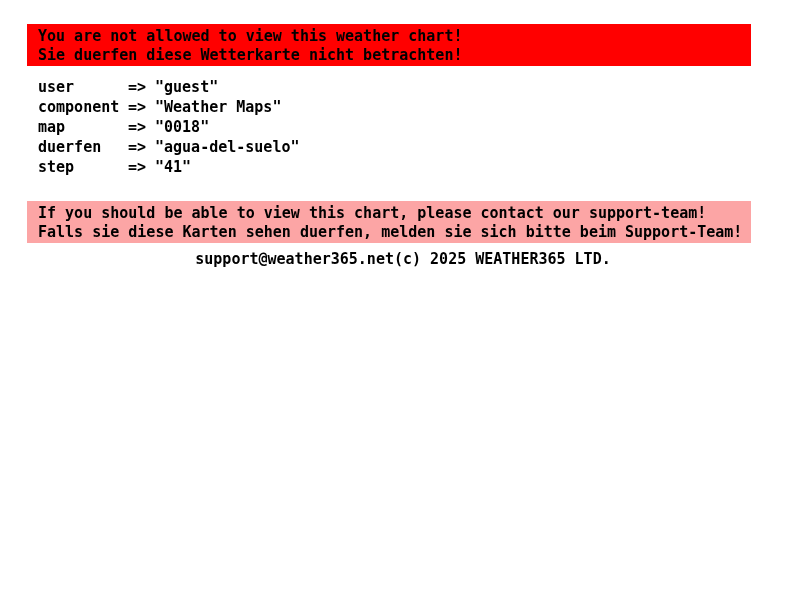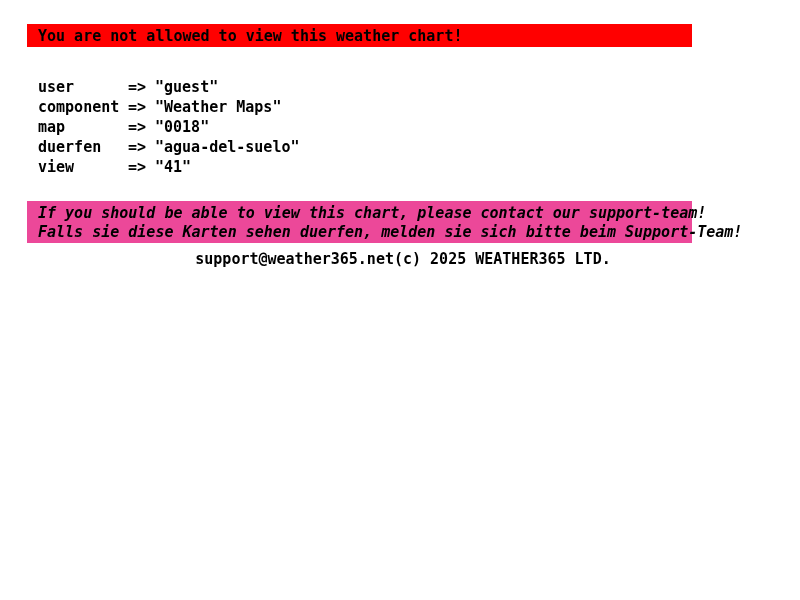--- a/index.html
+++ b/index.html
@@ -13,34 +13,33 @@
     background: #ffffff;
     font-family: "DejaVu Sans Mono", "Liberation Mono", monospace;
     font-weight: bold;
     font-size: 15px;
     color: #000000;
     overflow: hidden;
   }
   .banner {
     position: absolute;
     left: 27px;
-    width: 665px;
+    width: 724px;
     box-sizing: border-box;
     padding: 3px 0 1px 11px;
     line-height: 19px;
     white-space: nowrap;
   }
   .banner-red {
     top: 24px;
     background: #ff0000;
   }
   .banner-green {
     top: 201px;
-    background: #ec4899;
-    font-style: italic;
+    background: #fca5a5;
   }
   .kv-block {
     position: absolute;
     left: 38px;
     top: 77px;
     line-height: 20px;
     white-space: nowrap;
   }
   .kv-key {
     display: inline-block;
@@ -59,37 +58,38 @@
     justify-content: center;
     line-height: 19px;
     white-space: nowrap;
   }
 </style>
 </head>
 <body>
 
 <div class="banner banner-red">
   <div>You are not allowed to view this weather chart!</div>
+  <div>Sie duerfen diese Wetterkarte nicht betrachten!</div>
 </div>
 
 <div class="kv-block">
   <div class="kv-row">
     <span class="kv-key">user</span><span class="kv-arrow">=&gt;</span><span class="kv-value">"guest"</span>
   </div>
   <div class="kv-row">
     <span class="kv-key">component</span><span class="kv-arrow">=&gt;</span><span class="kv-value">"Weather Maps"</span>
   </div>
   <div class="kv-row">
     <span class="kv-key">map</span><span class="kv-arrow">=&gt;</span><span class="kv-value">"0018"</span>
   </div>
   <div class="kv-row">
     <span class="kv-key">duerfen</span><span class="kv-arrow">=&gt;</span><span class="kv-value">"agua-del-suelo"</span>
   </div>
   <div class="kv-row">
-    <span class="kv-key">view</span><span class="kv-arrow">=&gt;</span><span class="kv-value">"41"</span>
+    <span class="kv-key">step</span><span class="kv-arrow">=&gt;</span><span class="kv-value">"41"</span>
   </div>
 </div>
 
 <div class="banner banner-green">
   <div>If you should be able to view this chart, please contact our support-team!</div>
   <div>Falls sie diese Karten sehen duerfen, melden sie sich bitte beim Support-Team!</div>
 </div>
 
 <div class="footer">
   <span>support@weather365.net</span>

